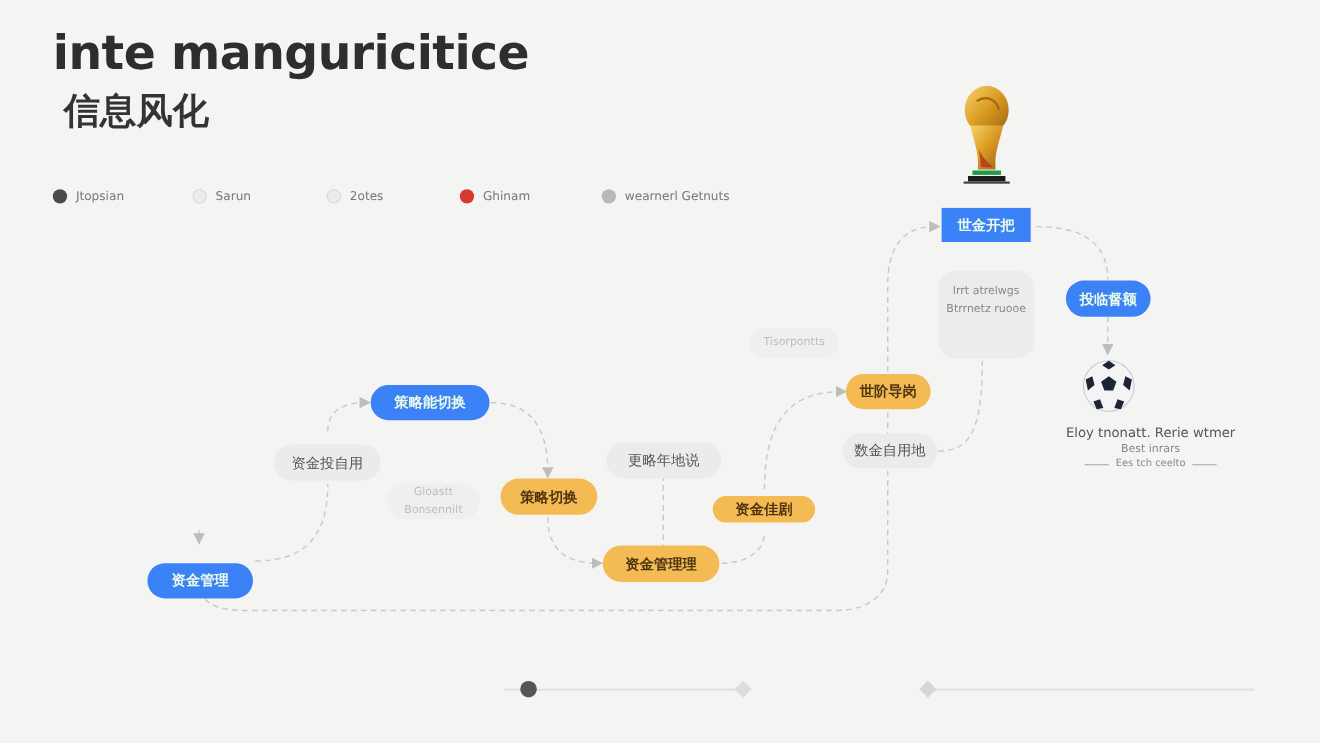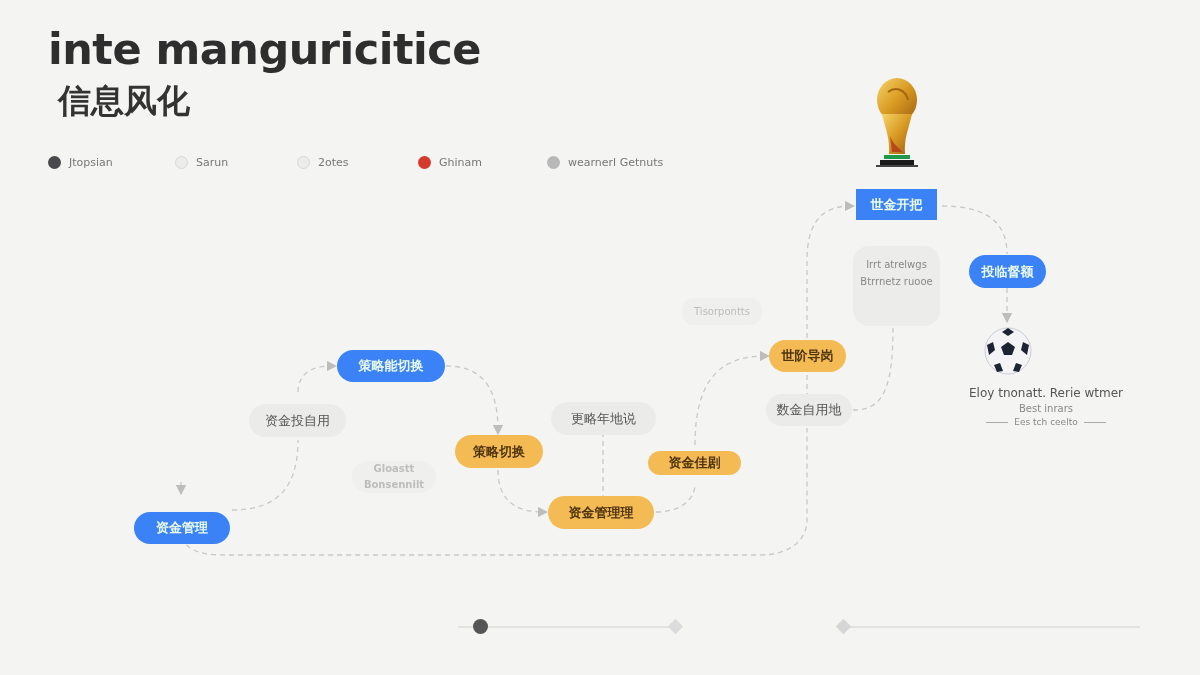--- a/index.html
+++ b/index.html
@@ -12,21 +12,21 @@
     }
     .title-en {
       position: absolute; left: 48px; top: 24px;
       font-size: 43px; font-weight: bold; color: #2e2e2e;
       letter-spacing: -0.5px;
     }
     .title-zh {
       position: absolute; left: 48px; top: 79px;
       font-size: 33px; font-weight: bold; color: #333; margin-left: 10px;
     }
-    .legend { position: absolute; top: 156px; left: 0; width: 1062px; height: 16px; padding-left: 12px; }
+    .legend { position: absolute; top: 172px; left: 0; width: 1062px; height: 16px; padding-left: 12px; }
     .legend-item { position: absolute; display: flex; align-items: center; gap: 8px; }
     .legend-dot { width: 13px; height: 13px; border-radius: 50%; }
     .legend-label { font-size: 11px; color: #777; }
 
     svg.connectors { position: absolute; left: 0; top: 0; }
 
     .node {
       position: absolute; display: flex; align-items: center; justify-content: center;
       border-radius: 18px; font-size: 13px; font-weight: bold; white-space: nowrap;
     }
@@ -115,21 +115,21 @@
 
     <path d="M181,528 C181,548 195,555 225,555 L760,555 C790,555 807,540 807,520 L807,428"></path>
 
     <path d="M181,482 L181,490" marker-end="url(#arr)"></path>
   </g>
 </svg>
 
 <div class="node green" style="left:134px;top:512px;width:96px;height:32px;">资金管理</div>
 <div class="node green" style="left:337px;top:350px;width:108px;height:32px;">策略能切换</div>
 <div class="node grey" style="left:249px;top:404px;width:97px;height:33px;">资金投自用</div>
-<div class="node faint" style="left:352px;top:461px;width:84px;height:32px;font-weight:bold;">
+<div class="node faint" style="left:352px;top:440px;width:84px;height:32px;">
   <span>Gloastt</span>
   <span>Bonsennilt</span>
 </div>
 <div class="node yellow" style="left:455px;top:435px;width:88px;height:33px;">策略切换</div>
 <div class="node grey" style="left:551px;top:402px;width:105px;height:33px;">更略年地说</div>
 <div class="node yellow" style="left:548px;top:496px;width:106px;height:33px;">资金管理理</div>
 <div class="node yellow" style="left:648px;top:451px;width:93px;height:24px;text-align:right;">资金佳剧</div>
 <div class="node yellow" style="left:769px;top:340px;width:77px;height:32px;">世阶导岗</div>
 <div class="node grey" style="left:766px;top:394px;width:86px;height:32px;">数金自用地</div>
 <div class="node faint" style="left:682px;top:298px;width:80px;height:27px;border-radius:12px;">Tisorpontts</div>

